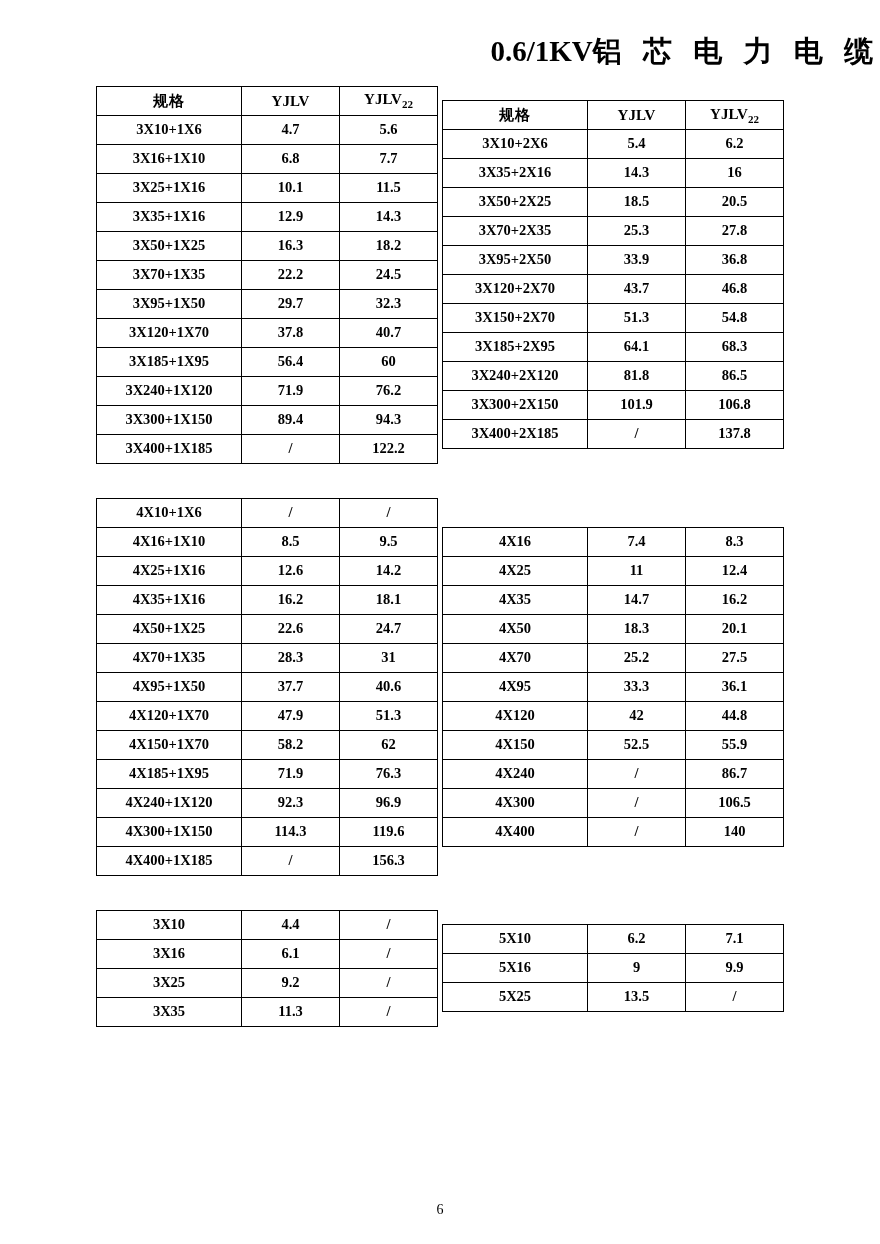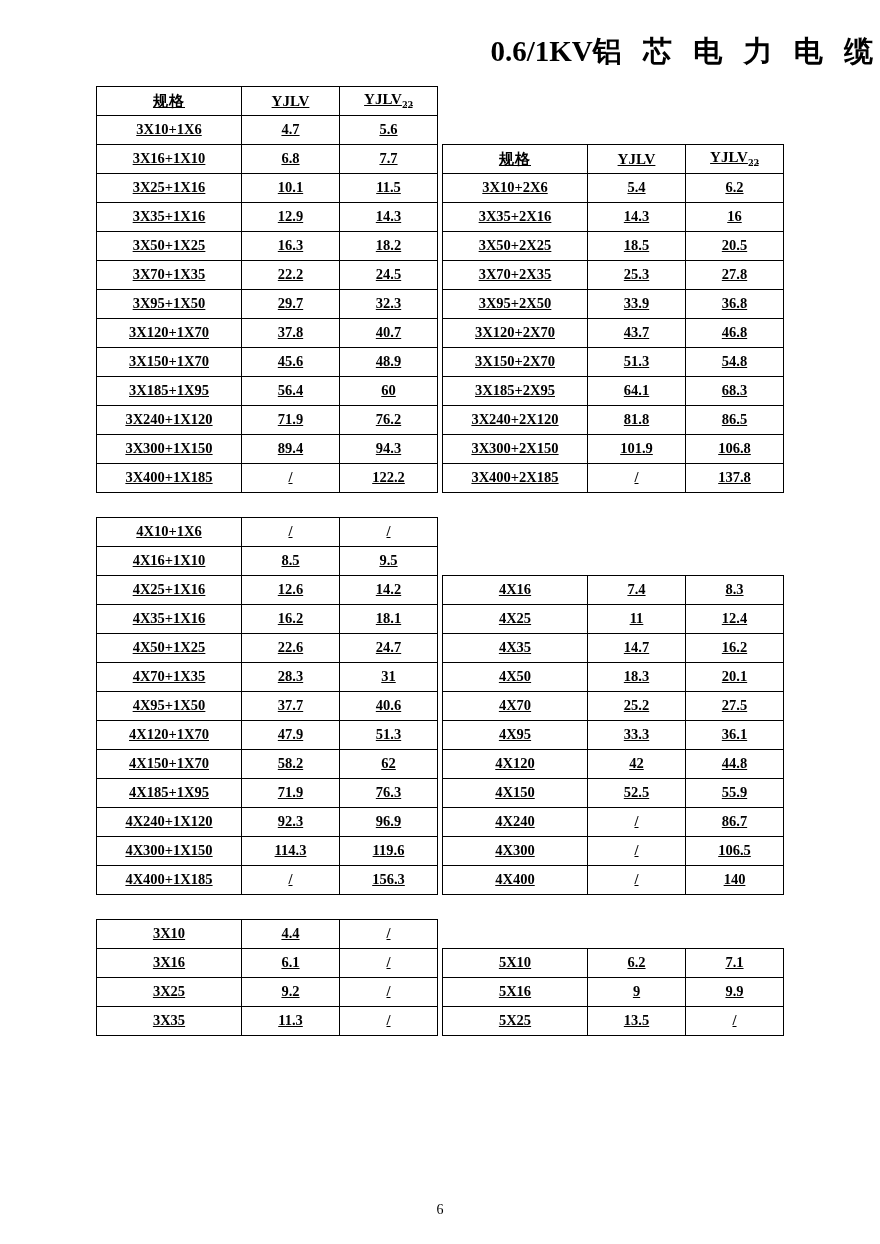--- a/index.html
+++ b/index.html
@@ -36,23 +36,22 @@
     letter-spacing: 7px;
   }
   .tables-area {
     margin: 18px 0 0 0;
     padding: 0 96px 0 96px;
     box-sizing: border-box;
   }
   .table-row-group {
     display: flex;
     justify-content: space-between;
-    align-items: flex-end;
-    margin-bottom: 24px;
-    text-decoration: underline;
+    align-items: center;
+    margin-bottom: 34px;
   }
   table.spec {
     border-collapse: collapse;
     width: 341px;
     table-layout: fixed;
   }
   table.spec td, table.spec th {
     border: 1px solid #000000;
     height: 28px;
     text-align: center;
@@ -148,25 +147,20 @@
               <td>3X95+1X50</td>
               <td>29.7</td>
               <td>32.3</td>
             </tr>
           <tr>
               <td>3X120+1X70</td>
               <td>37.8</td>
               <td>40.7</td>
             </tr>
           <tr>
-              <td>3X150+1X70</td>
-              <td>45.6</td>
-              <td>48.9</td>
-            </tr>
-          <tr>
               <td>3X185+1X95</td>
               <td>56.4</td>
               <td>60</td>
             </tr>
           <tr>
               <td>3X240+1X120</td>
               <td>71.9</td>
               <td>76.2</td>
             </tr>
           <tr>

